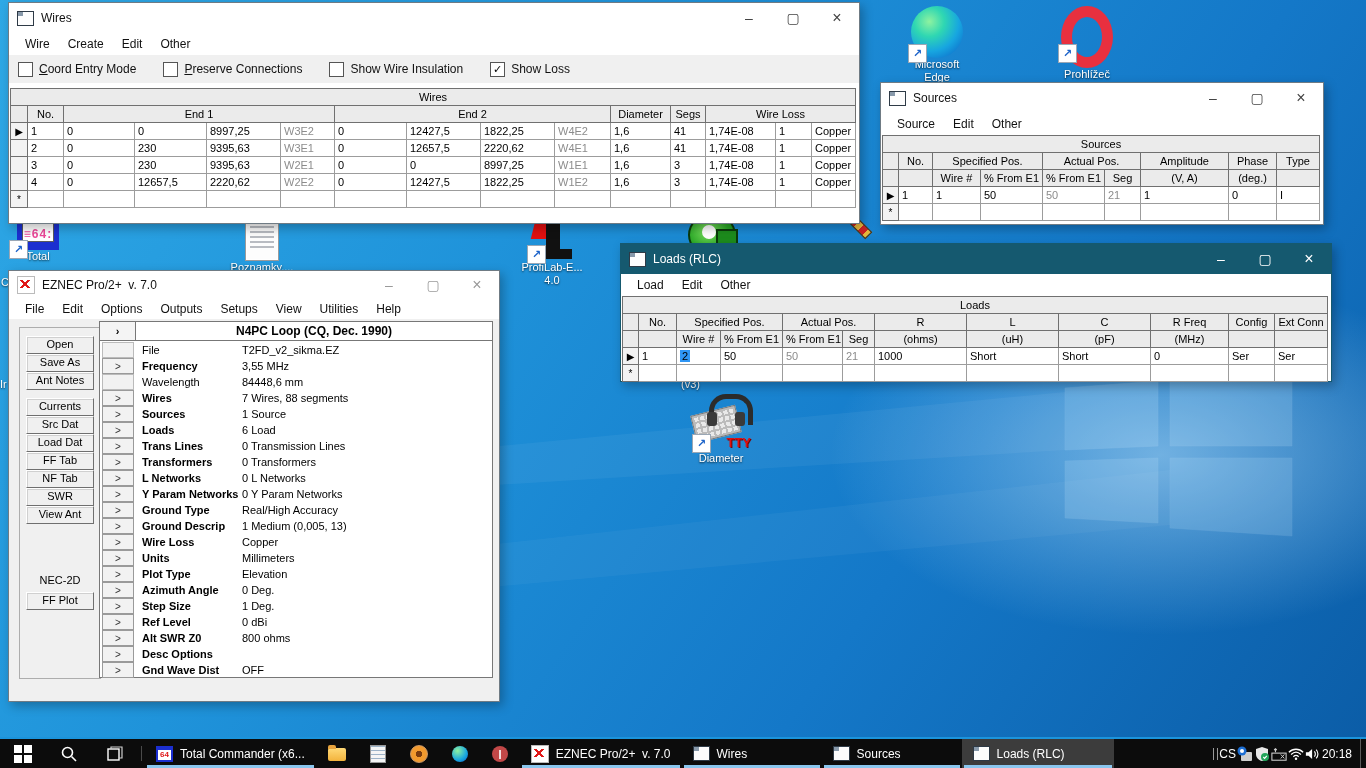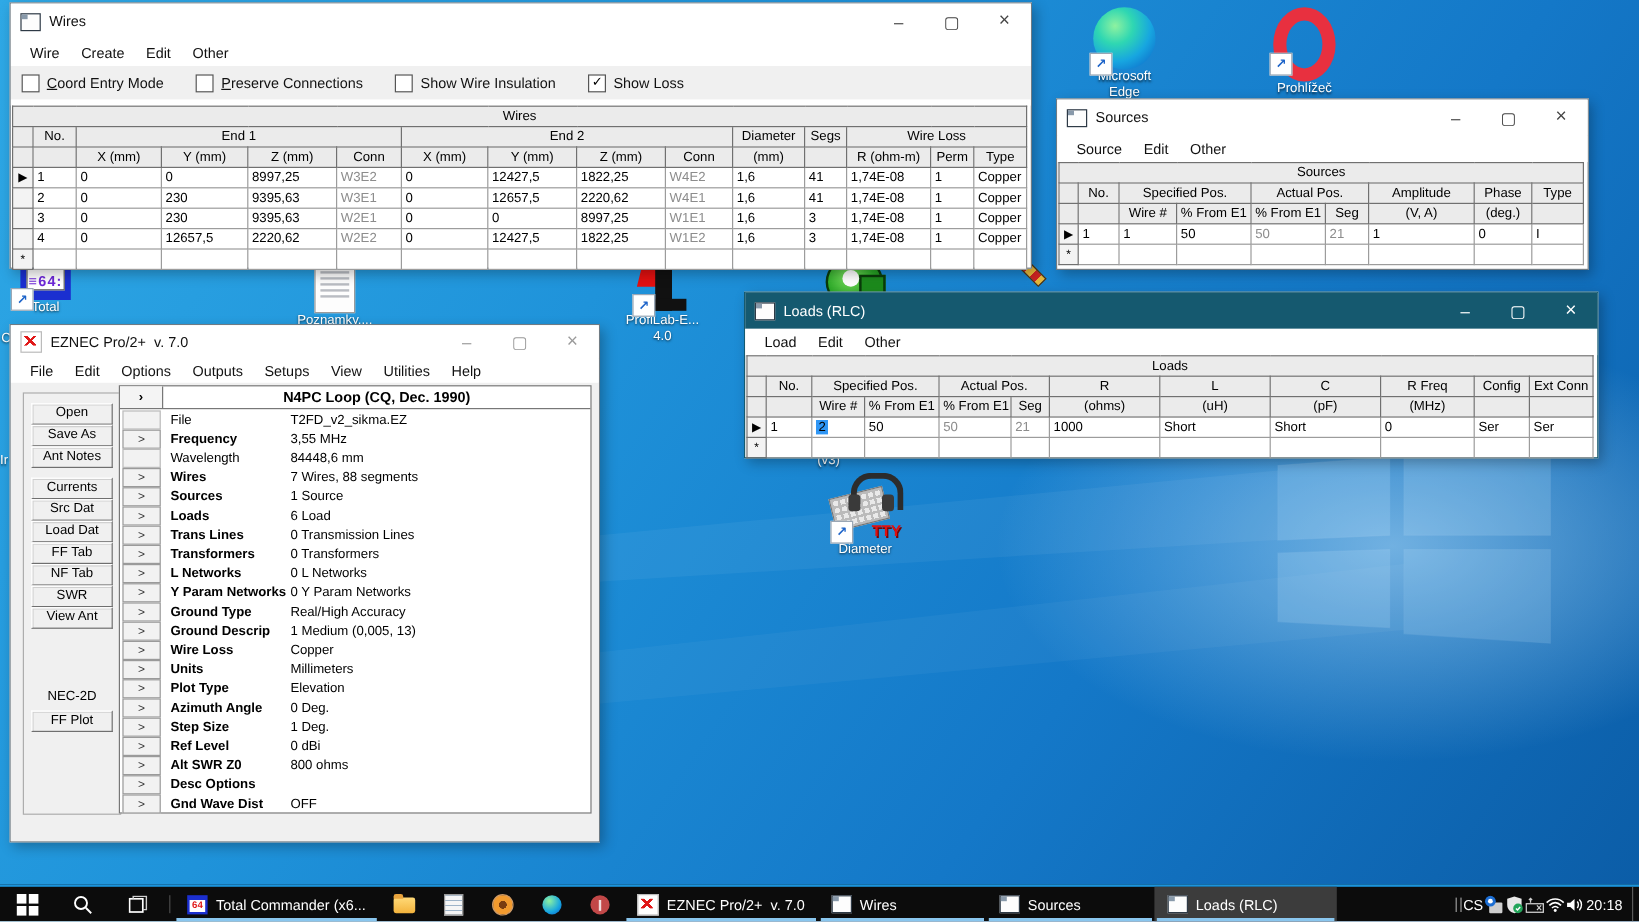--- a/index.html
+++ b/index.html
@@ -13,21 +13,21 @@
   .badge{position:absolute;width:17px;height:17px;background:#fff;border:1px solid #9aa7b5;
     display:flex;align-items:center;justify-content:center;color:#1c63c9;font-size:11px;font-weight:bold;}
   .edge-ball{width:52px;height:52px;border-radius:50%;margin:0 auto;
     background:radial-gradient(circle at 35% 30%,#8ef2a0 0%,#2fd7b2 30%,#17a6e0 60%,#0b5ac4 100%);}
   .opera-ring{width:30px;height:40px;border:11px solid #e8303f;border-radius:50%;margin:0 auto;}
   .txtfile{width:32px;height:34px;margin:0 auto;background:#fdfdfd;border:1px solid #9b9b9b;
     box-shadow:inset 0 0 0 1px #fff;display:flex;flex-direction:column;gap:3px;padding-top:5px;}
   .txtfile i{display:block;height:2px;background:#b9bcc2;margin:0 4px;}
   .floppy{width:42px;height:40px;margin:0 auto;background:#1b2fd0;position:relative;}
   .floppy .face{position:absolute;left:5px;top:6px;right:5px;height:24px;background:#fff;border:1px solid #5a5a5a;}
-  .floppy .s64{position:absolute;left:0;right:0;top:10px;color:#6d28d9;font-weight:bold;font-size:12px;text-align:center;letter-spacing:1px;}
+  .floppy .s64{position:absolute;left:0;right:0;top:10px;color:#ec4899;font-weight:bold;font-size:12px;text-align:center;letter-spacing:1px;}
   .profilab{width:44px;height:48px;margin:0 auto;position:relative;}
   .profilab .red{position:absolute;left:4px;top:0;width:22px;height:26px;background:#e21010;transform:skewX(-14deg);}
   .profilab .blk{position:absolute;left:16px;top:6px;width:14px;height:40px;background:#111;}
   .profilab .blk2{position:absolute;left:16px;top:36px;width:26px;height:10px;background:#111;}
   .greenreel{width:46px;height:42px;position:relative;}
   .greenreel .body{position:absolute;left:0;top:0;width:44px;height:40px;border-radius:50%;
     background:radial-gradient(circle at 40% 38%,#7ce060 0%,#2aa927 55%,#127c12 100%);border:2px solid #0b3b0b;}
   .greenreel .tail{position:absolute;right:-4px;top:16px;width:18px;height:22px;background:#1d8c1d;border:2px solid #0b3b0b;}
   .greenreel .hub{position:absolute;left:14px;top:12px;width:14px;height:14px;border-radius:50%;background:#fff;}
   .mast{width:34px;height:8px;background:repeating-linear-gradient(90deg,#c22 0 6px,#e7b73a 6px 12px);
@@ -144,21 +144,21 @@
   </div>
   <div class="dicon" style="left:-5px;top:210px;">
     <div class="floppy">
         <div class="face">
           <div class="s64">≡64:</div>
         </div>
       </div>
     <div class="badge" style="left:14px;top:30px;">↗</div>
     <div class="lbl">Total</div>
   </div>
-  <div class="dicon" style="left:236px;top:220px;">
+  <div class="dicon" style="left:219px;top:220px;">
     <div class="txtfile">
         <i></i>
         <i></i>
         <i></i>
         <i></i>
         <i></i>
       </div>
     <div class="lbl">Poznamky....</div>
   </div>
   <div class="dicon" style="left:509px;top:213px;">
@@ -254,37 +254,20 @@
             <th class="cap" colspan="15">Wires</th>
           </tr>
       <tr>
         <th></th>
         <th>No.</th>
         <th colspan="4">End 1</th>
         <th colspan="4">End 2</th>
         <th>Diameter</th>
         <th>Segs</th>
         <th colspan="3">Wire Loss</th>
-      </tr>
-      <tr>
-        <th></th>
-            <th></th>
-        <th>X (mm)</th>
-            <th>Y (mm)</th>
-        <th>Z (mm)</th>
-            <th>Conn</th>
-        <th>X (mm)</th>
-            <th>Y (mm)</th>
-        <th>Z (mm)</th>
-            <th>Conn</th>
-        <th>(mm)</th>
-            <th></th>
-        <th>R (ohm-m)</th>
-            <th>Perm</th>
-        <th>Type</th>
       </tr>
       <tr>
         <td class="sel">▶</td>
         <td>1</td>
             <td>0</td>
             <td>0</td>
             <td>8997,25</td>
             <td class="gray">W3E2</td>
             <td>0</td>
             <td>12427,5</td>

